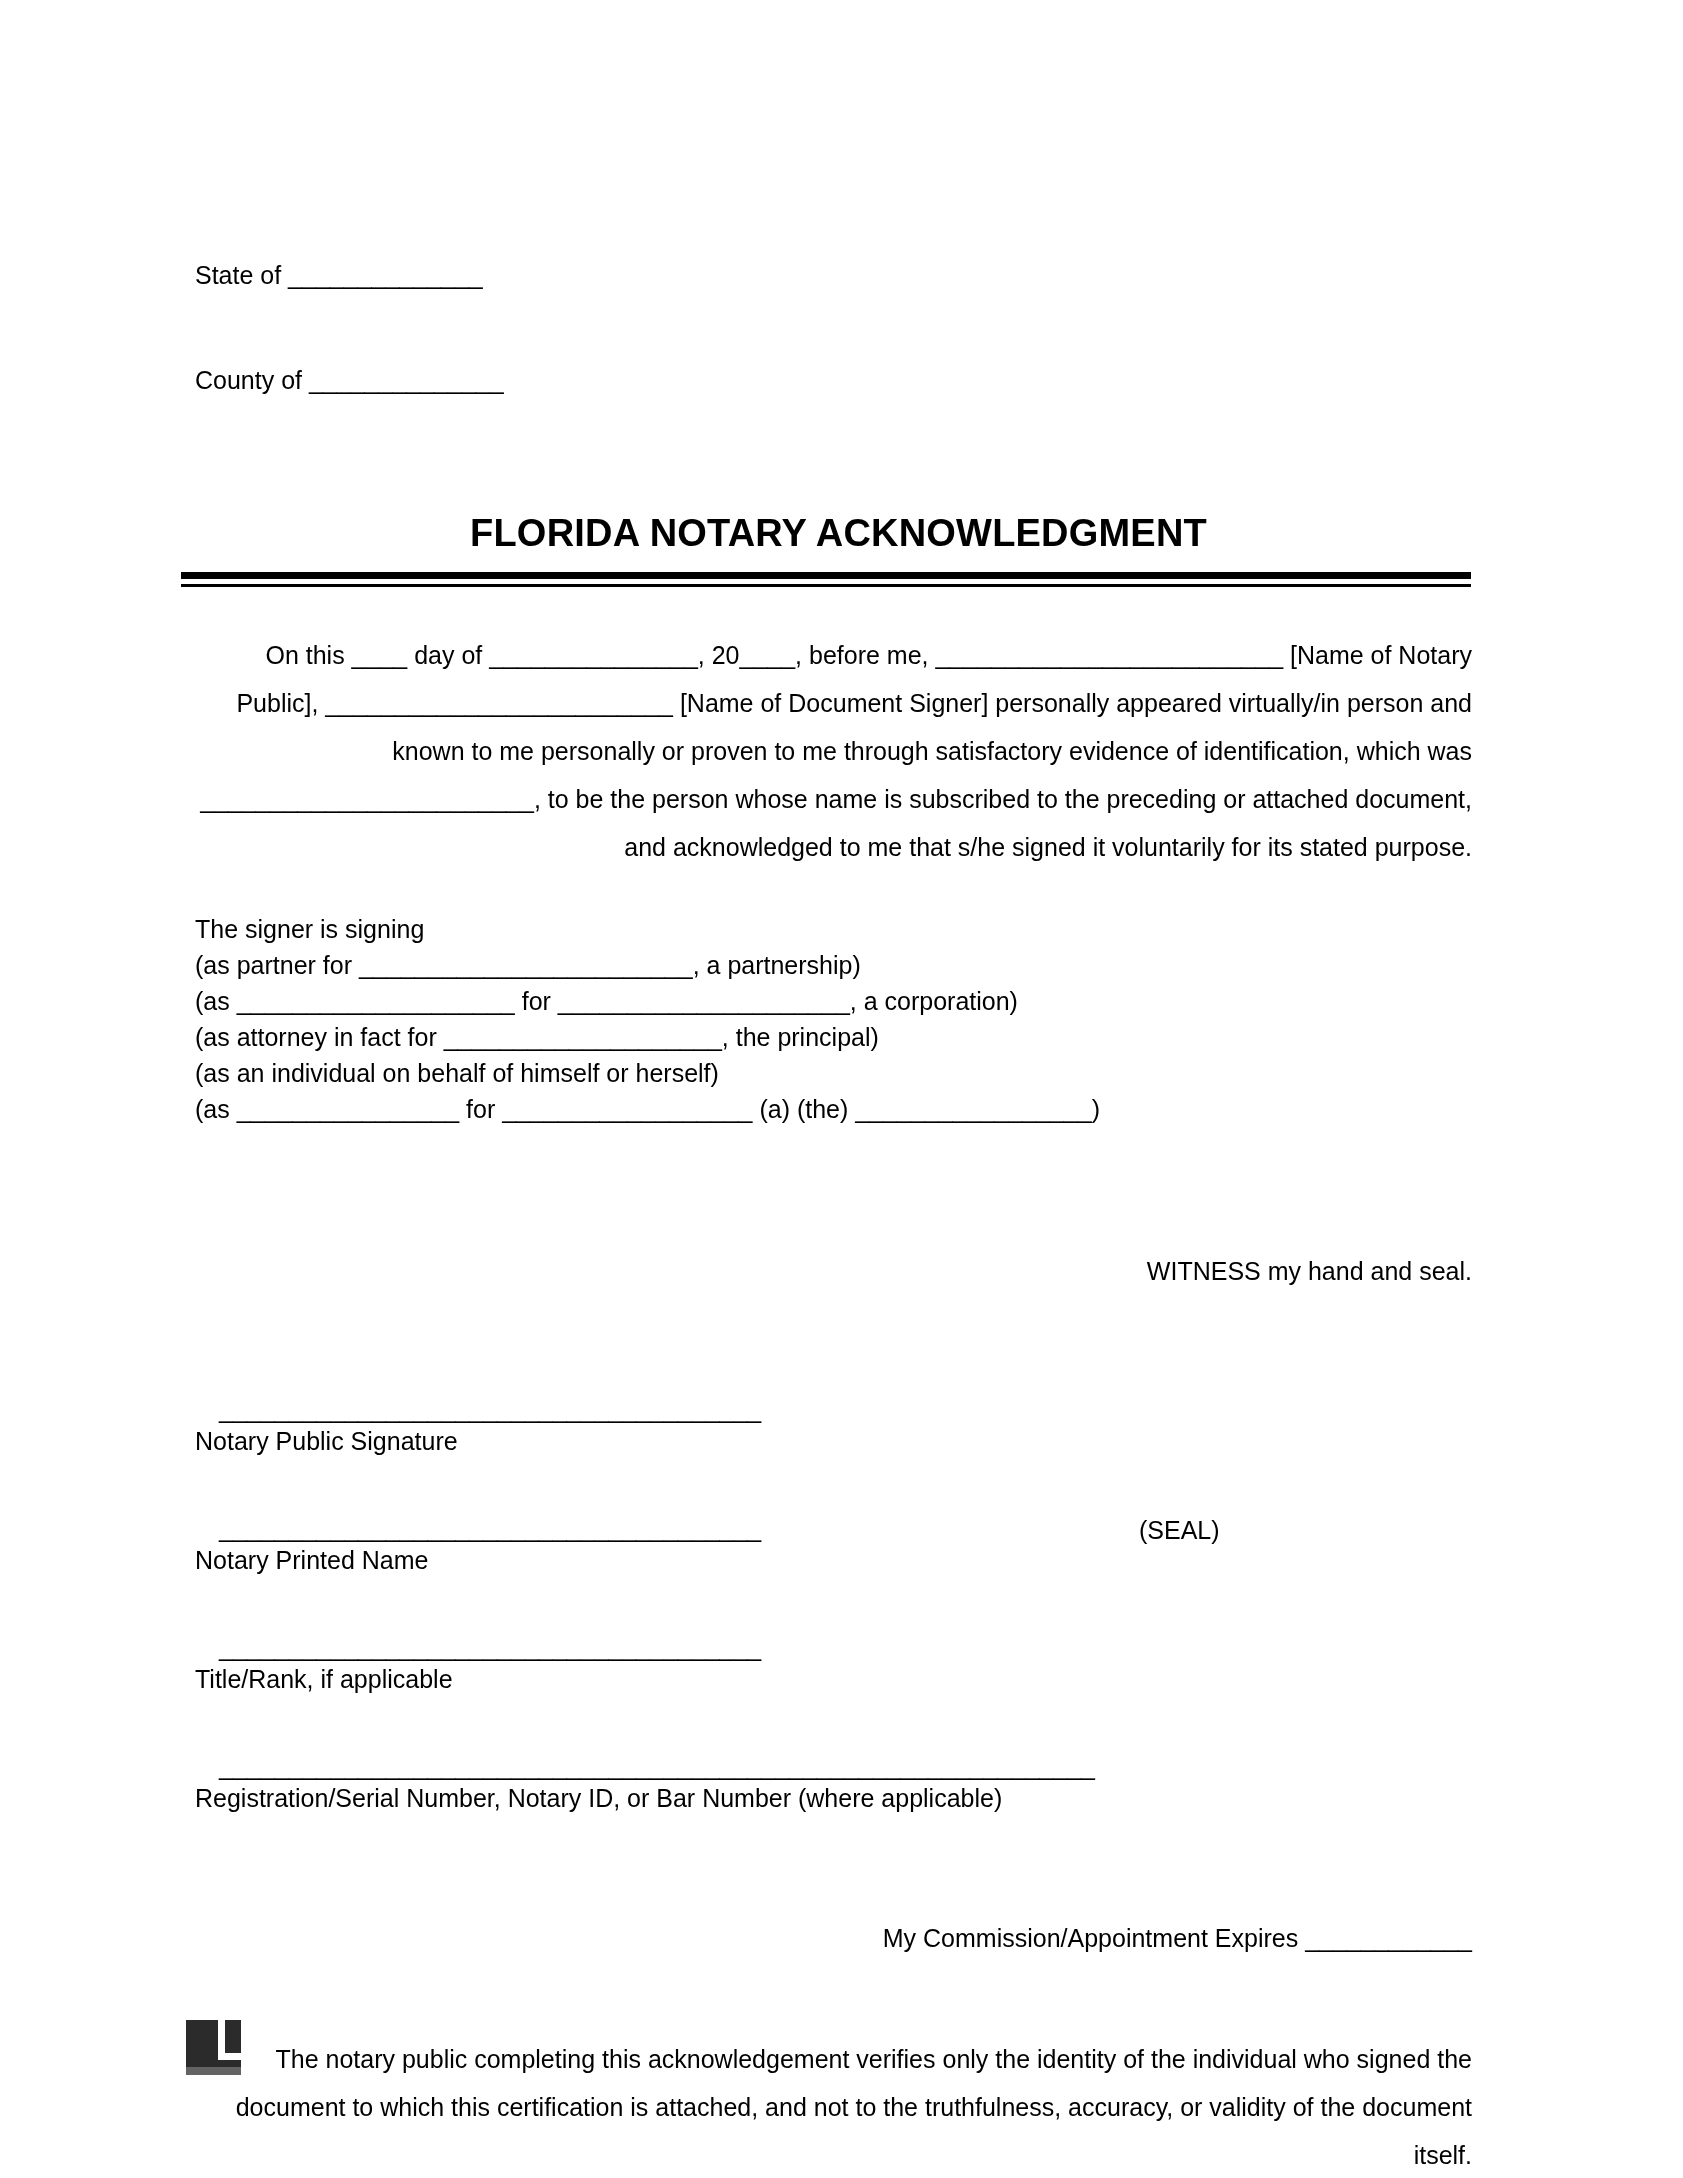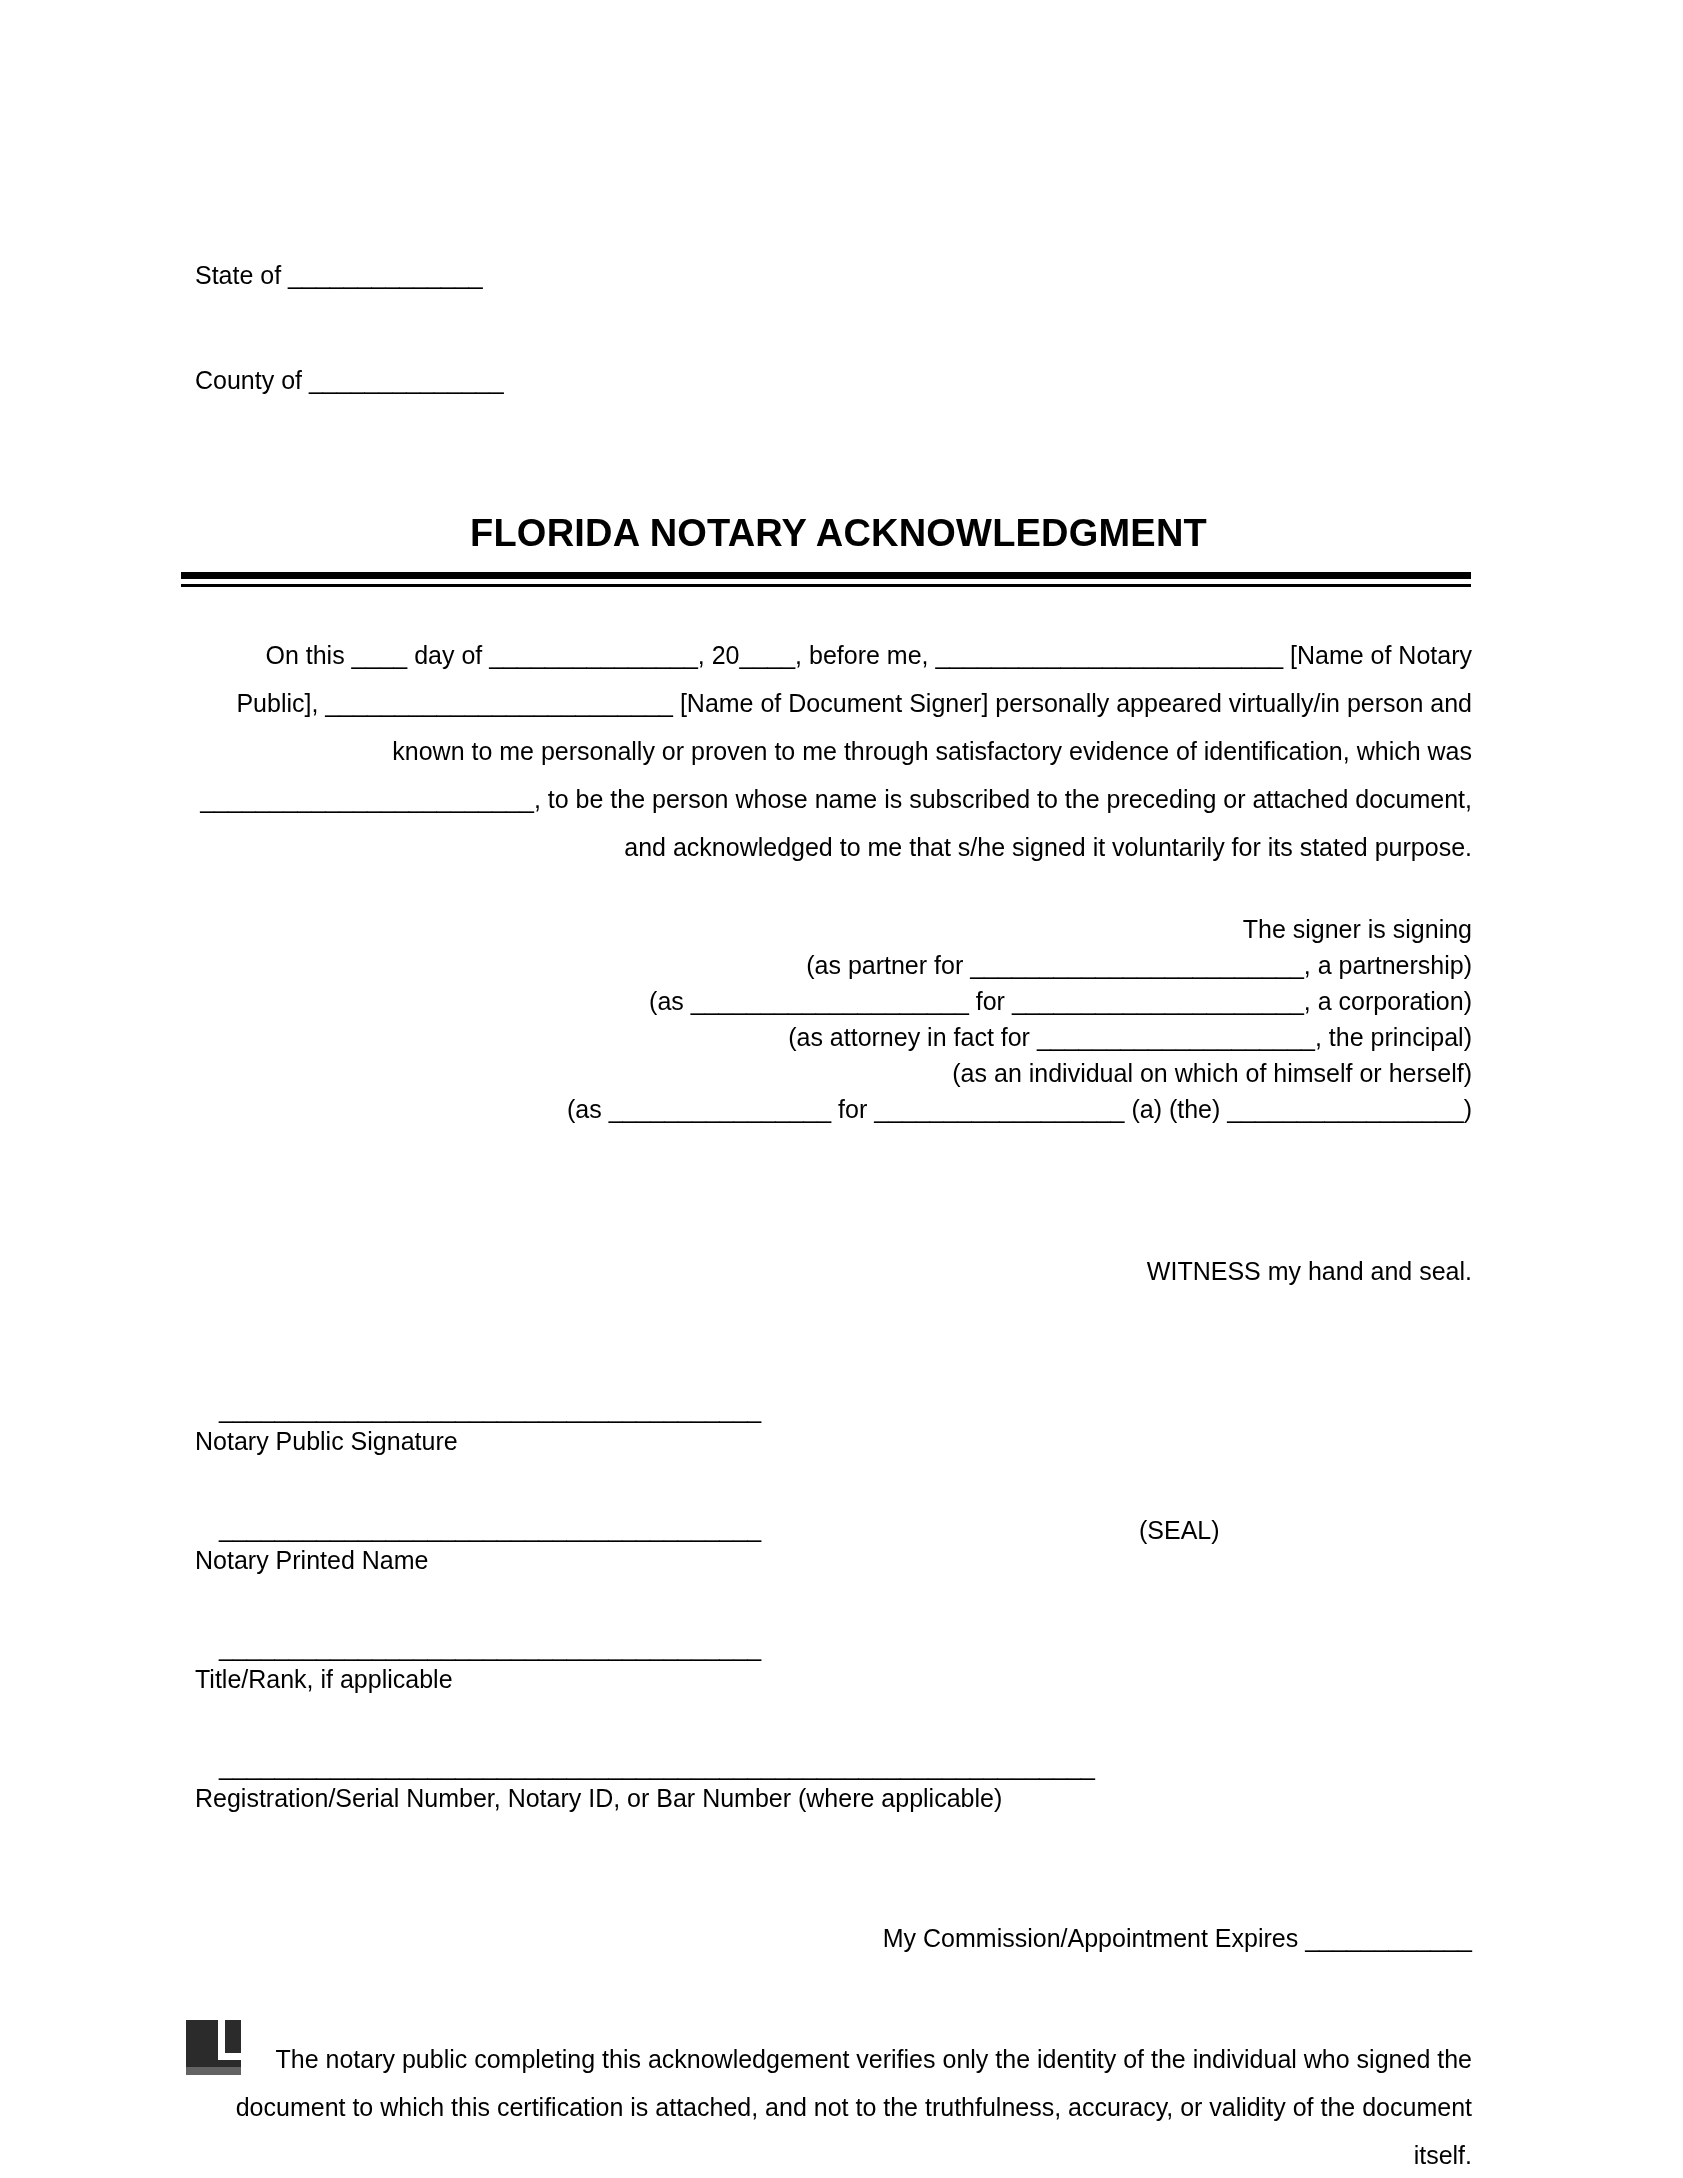--- a/index.html
+++ b/index.html
@@ -73,21 +73,20 @@
     font-size: 25px;
     line-height: 48px;
     margin: 0;
     text-align: right;
   }
   .gap-para { height: 40px; }
 
   .block-lines {
     font-size: 25px;
     line-height: 36px;
-    text-align: right;
   }
   .block-lines div { white-space: pre; }
 
   
   .sig-group { position: relative; }
   .sig-line {
     font-size: 25px;
     line-height: 30px;
     white-space: pre;
     letter-spacing: 0px;
@@ -170,21 +169,21 @@
 
     <p class="body">On this ____ day of _______________, 20____, before me, _________________________ [Name of Notary Public], _________________________ [Name of Document Signer] personally appeared virtually/in person and known to me personally or proven to me through satisfactory evidence of identification, which was ________________________, to be the person whose name is subscribed to the preceding or attached document, and acknowledged to me that s/he signed it voluntarily for its stated purpose.</p>
 
     <div class="gap-para"></div>
 
     <div class="block-lines">
       <div>The signer is signing</div>
       <div>(as partner for ________________________, a partnership)</div>
       <div>(as ____________________ for _____________________, a corporation)</div>
       <div>(as attorney in fact for ____________________, the principal)</div>
-      <div>(as an individual on which of himself or herself)</div>
+      <div>(as an individual on behalf of himself or herself)</div>
       <div>(as ________________ for __________________ (a) (the) _________________)</div>
     </div>
 
     <div class="gap-para"></div>
 
 
     <div class="gap-para"></div>
 
 
     <div class="gap-para"></div>

